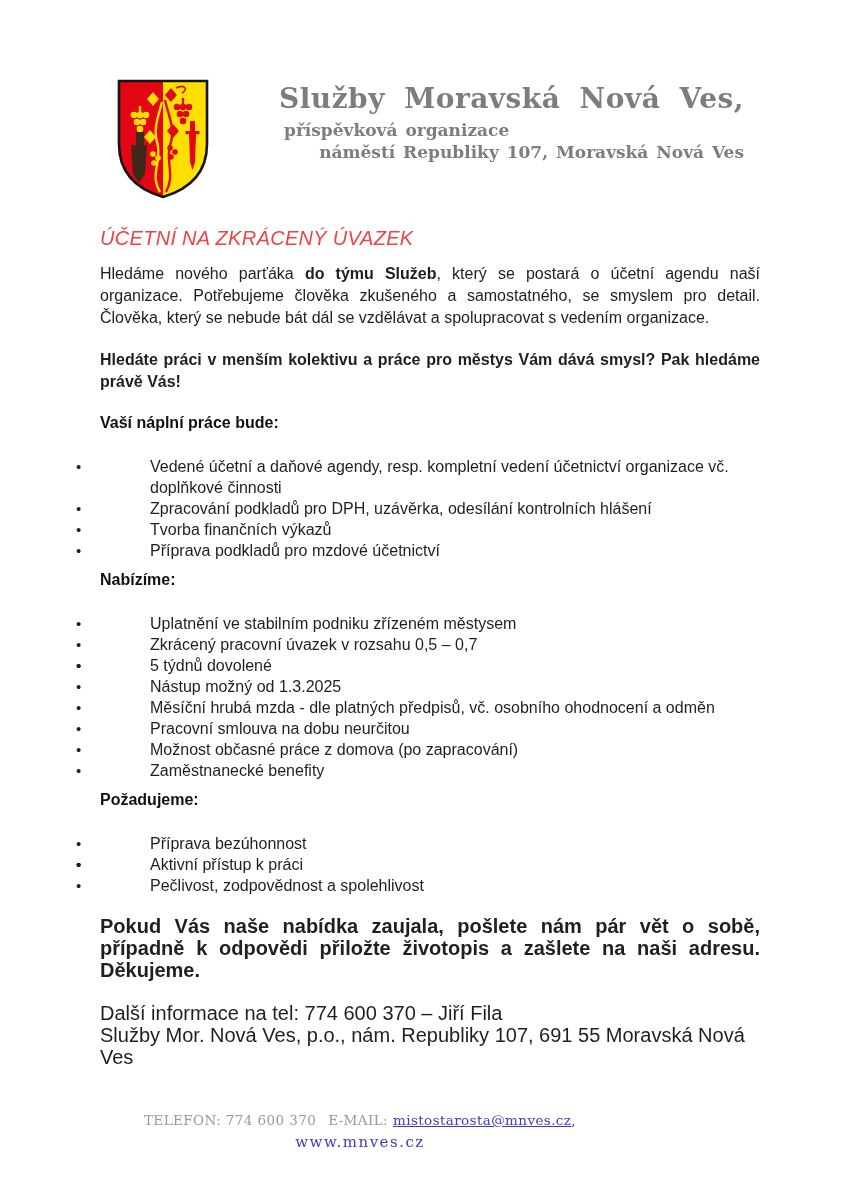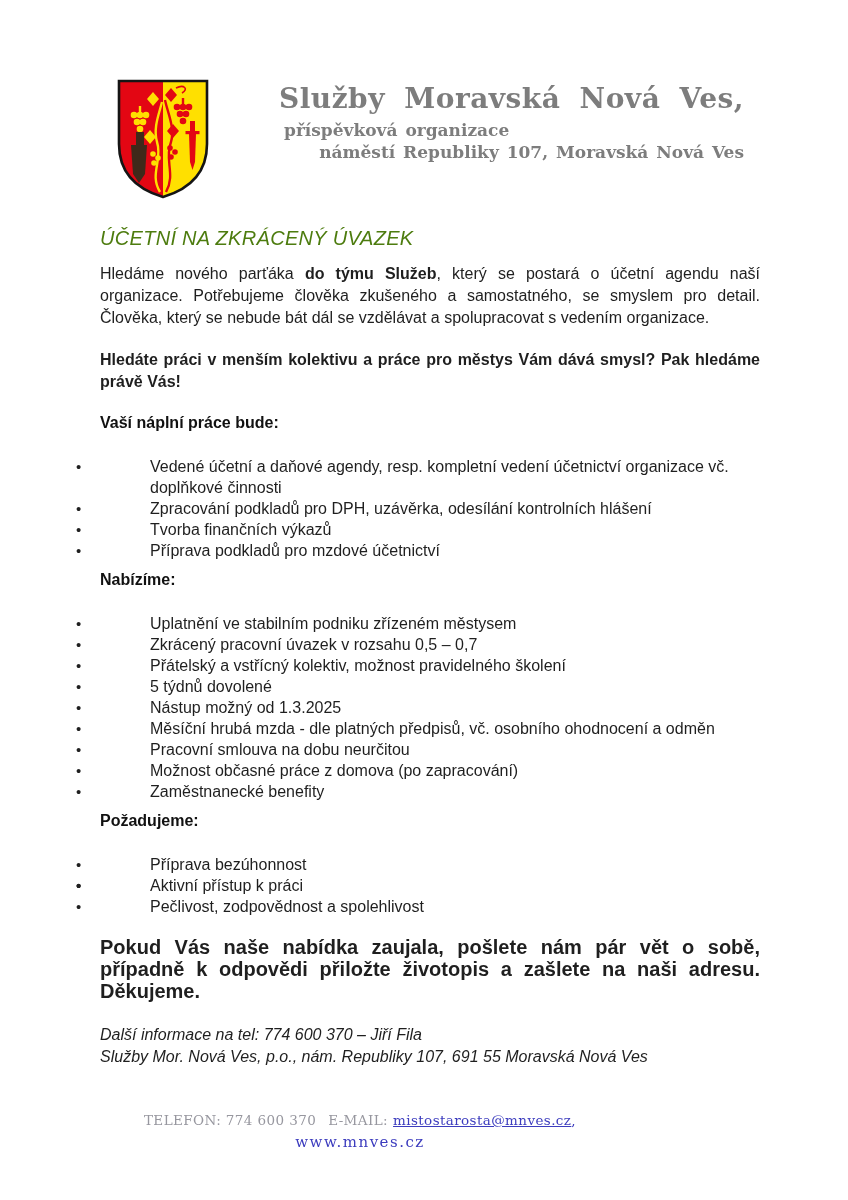--- a/index.html
+++ b/index.html
@@ -14,35 +14,35 @@
   .org-block {
     margin-left:66px; margin-top:6px;
     font-family:"DejaVu Serif", serif; font-weight:bold; color:#7d7d7d;
   }
   .org-name { font-size:28px; line-height:34px; word-spacing:9px; letter-spacing:0.5px; }
   .org-type { font-size:17px; line-height:22px; margin-top:3px; margin-left:5px; word-spacing:2px; }
   .org-address { font-size:17px; line-height:22px; margin-left:5px; word-spacing:2px;text-align:right; }
 
   
   .content { position:absolute; top:227px; left:100px; width:660px; }
-  .job-title { margin:0; font-size:20px; font-weight:normal; font-style:italic; letter-spacing:0.3px; color:#4d7c0f; }
+  .job-title { margin:0; font-size:20px; font-weight:normal; font-style:italic; letter-spacing:0.3px; color:#ef4444; }
   p { margin:0; }
   .intro   { margin-top:13px; text-align:justify; font-size:16px; line-height:21.8px; }
   .pitch   { margin-top:21px; font-weight:bold; text-align:justify; font-size:16px; line-height:21.8px; }
   .sec-heading { margin:0; margin-top:8px; font-size:16px; line-height:22px; font-weight:bold; color:#111; }
   .sec-heading.first { margin-top:19px; }
   ul.bullets { list-style:none; margin:22px 0 0 0; padding:0; }
   ul.bullets li {
     position:relative; margin-left:-24px; padding-left:74px;
     font-size:16px; line-height:21px; text-align:left;
   }
   ul.bullets .dot { position:absolute; left:0; top:0; font-size:15px; line-height:21px; }
   li.bold-item { font-weight:bold; }
   .closing { margin-top:20px; font-weight:bold; text-align:justify; font-size:20px; line-height:21.8px; }
-  .contact-line { font-size:16px; line-height:21.8px;font-style:italic; }
+  .contact-line { font-size:20px; line-height:21.8px; }
   .contact-line.firstc { margin-top:22px; }
 
   
   .footer { position:absolute; top:1112px; left:0; width:720px; text-align:center; font-family:"DejaVu Serif", serif; }
   .footer-line1 { font-size:13.5px; line-height:17px; color:#97979f; letter-spacing:0.4px; }
   .footer-line1 .email-label { margin-left:12px; margin-right:5px; }
   .footer-line1 a { color:#3c3cbe; text-decoration:underline; cursor:pointer; }
   .email-suffix { color:#3c3cbe; }
   .footer-line2 { margin-top:4px; font-size:15px; letter-spacing:1.5px; }
   .footer-line2 a { color:#3c3cbe; text-decoration:none; cursor:pointer; }
@@ -129,21 +129,21 @@
       <li><span class="dot">•</span><span>Vedené účetní a daňové agendy, resp. kompletní vedení účetnictví organizace vč. doplňkové činnosti</span></li>
       <li><span class="dot">•</span><span>Zpracování podkladů pro DPH, uzávěrka, odesílání kontrolních hlášení</span></li>
       <li><span class="dot">•</span><span>Tvorba finančních výkazů</span></li>
       <li><span class="dot">•</span><span>Příprava podkladů pro mzdové účetnictví</span></li>
     </ul>
 
     <h2 class="sec-heading">Nabízíme:</h2>
     <ul class="bullets">
       <li><span class="dot">•</span><span>Uplatnění ve stabilním podniku zřízeném městysem</span></li>
       <li><span class="dot">•</span><span>Zkrácený pracovní úvazek v rozsahu 0,5 – 0,7</span></li>
-      <li><span class="dot">•</span><span>Přátelský a vstřícný kolektiv, možnost pravidelného školení</span></li>
+      <li><span class="dot">•</span></li>
       <li><span class="dot">•</span><span>5 týdnů dovolené</span></li>
       <li><span class="dot">•</span><span>Nástup možný od 1.3.2025</span></li>
       <li><span class="dot">•</span><span>Měsíční hrubá mzda - dle platných předpisů, vč. osobního ohodnocení a odměn</span></li>
       <li><span class="dot">•</span><span>Pracovní smlouva na dobu neurčitou</span></li>
       <li><span class="dot">•</span><span>Možnost občasné práce z domova (po zapracování)</span></li>
       <li><span class="dot">•</span><span>Zaměstnanecké benefity</span></li>
     </ul>
 
     <h2 class="sec-heading">Požadujeme:</h2>
     <ul class="bullets">

